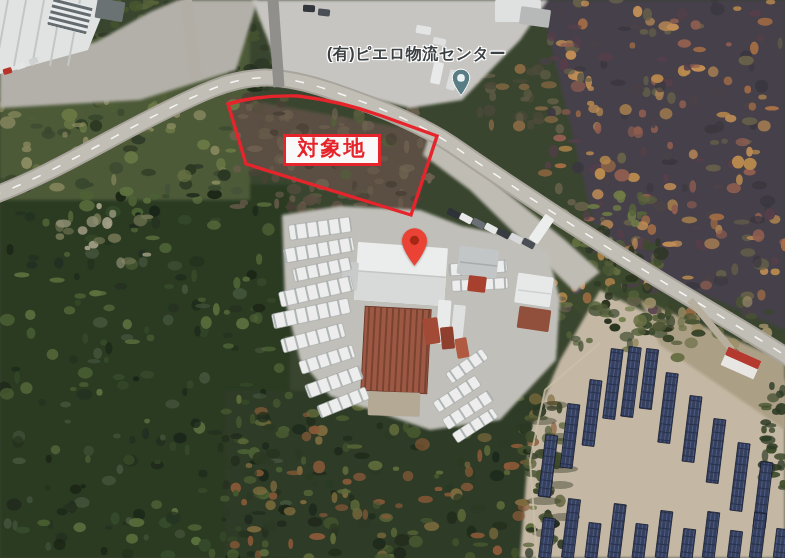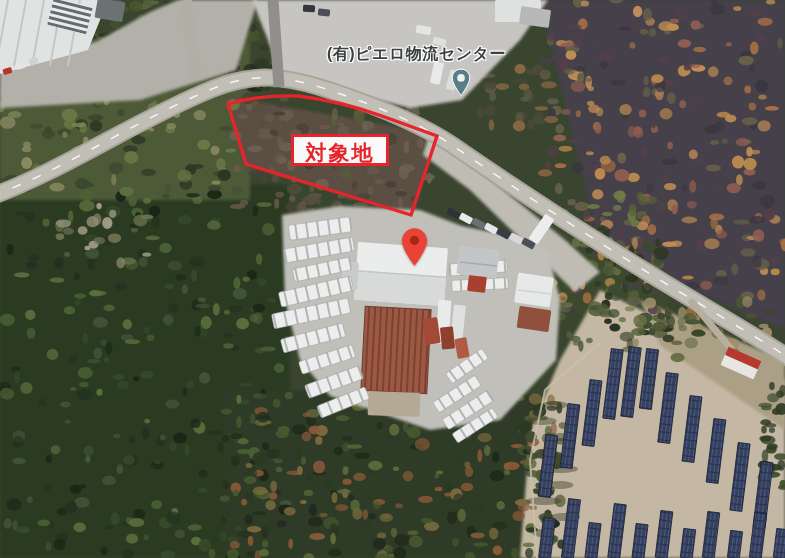--- a/index.html
+++ b/index.html
@@ -9,21 +9,21 @@
   }
   .map svg.scene{position:absolute;left:0;top:0;}
   .biz-label{
     position:absolute;left:327px;top:44px;font-size:16px;font-weight:bold;
     color:var(--label-text,#3b4043);letter-spacing:.5px;white-space:nowrap;
     text-shadow:-1px -1px 0 #fff,1px -1px 0 #fff,-1px 1px 0 #fff,1px 1px 0 #fff,0 0 3px #fff;
   }
   .target-box{
     position:absolute;left:283px;top:134px;width:92px;height:26px;
     background:rgba(255,255,255,.97);border:3px solid var(--ann-red,#e5252b);
-    display:flex;align-items:flex-end;justify-content:center;margin-left:8px;
+    display:flex;align-items:flex-start;justify-content:center;
   }
   .target-box span{
     color:var(--ann-red,#e5252b);font-size:21px;font-weight:bold;letter-spacing:2px;line-height:1;
   }
   .pin{position:absolute;}
   .pin.teal{left:451px;top:68px;width:20px;height:29px;}
   .pin.red{left:402px;top:228px;width:25px;height:38px;filter:drop-shadow(0 1px 1px rgba(0,0,0,.35));}
 </style>
 </head>
 <body>

